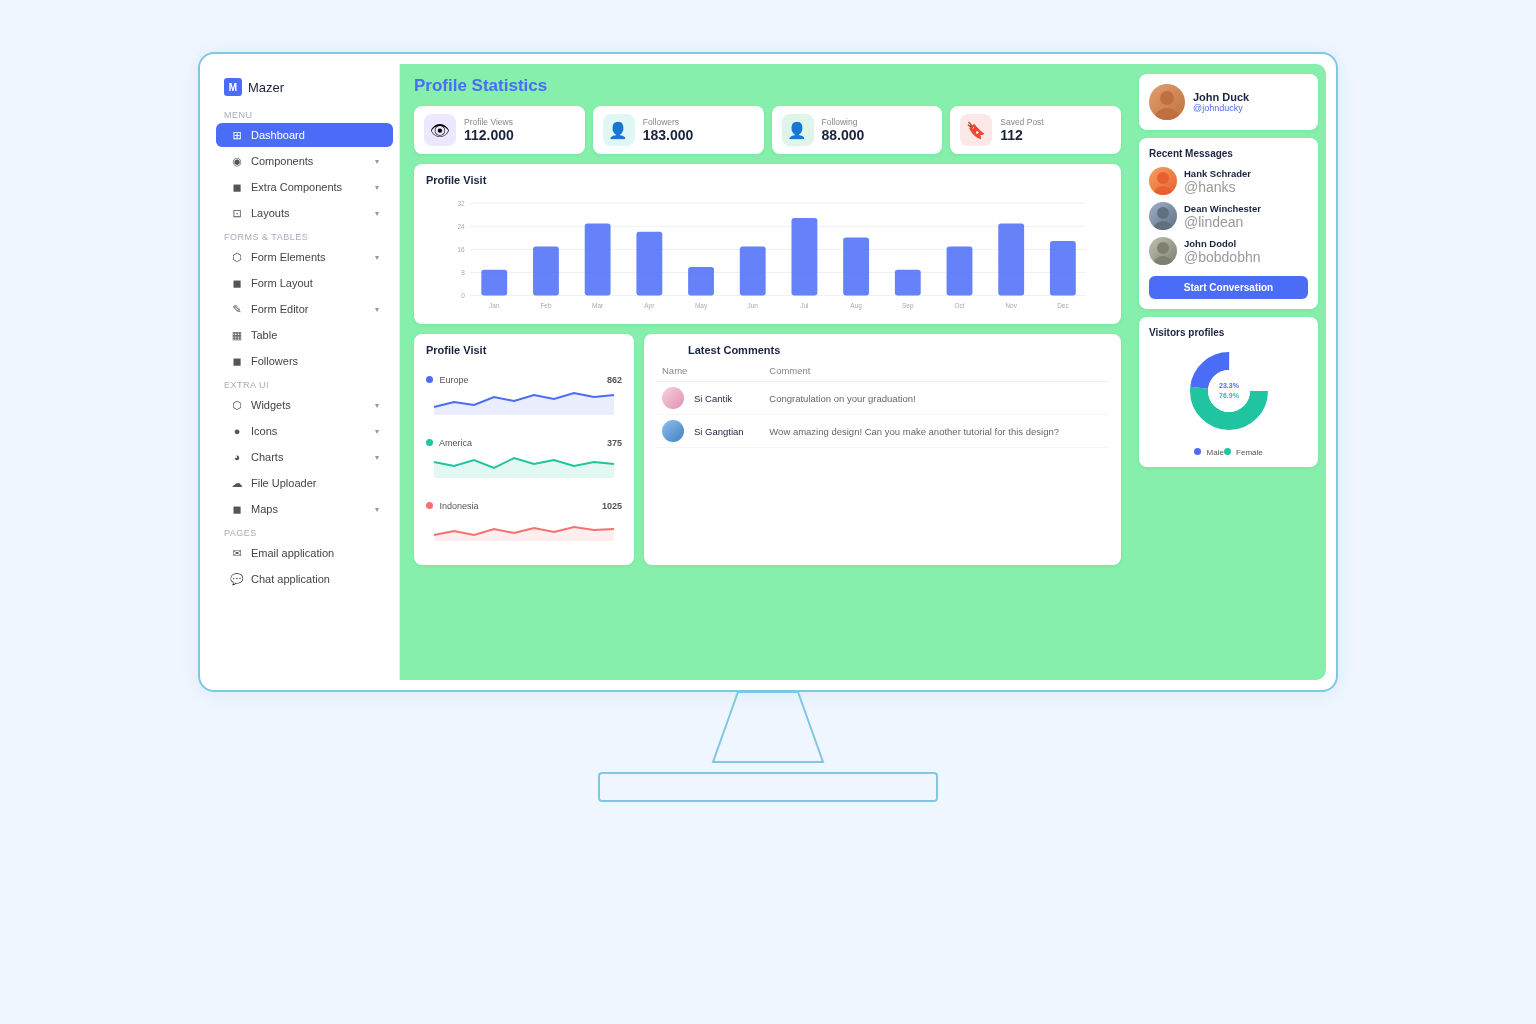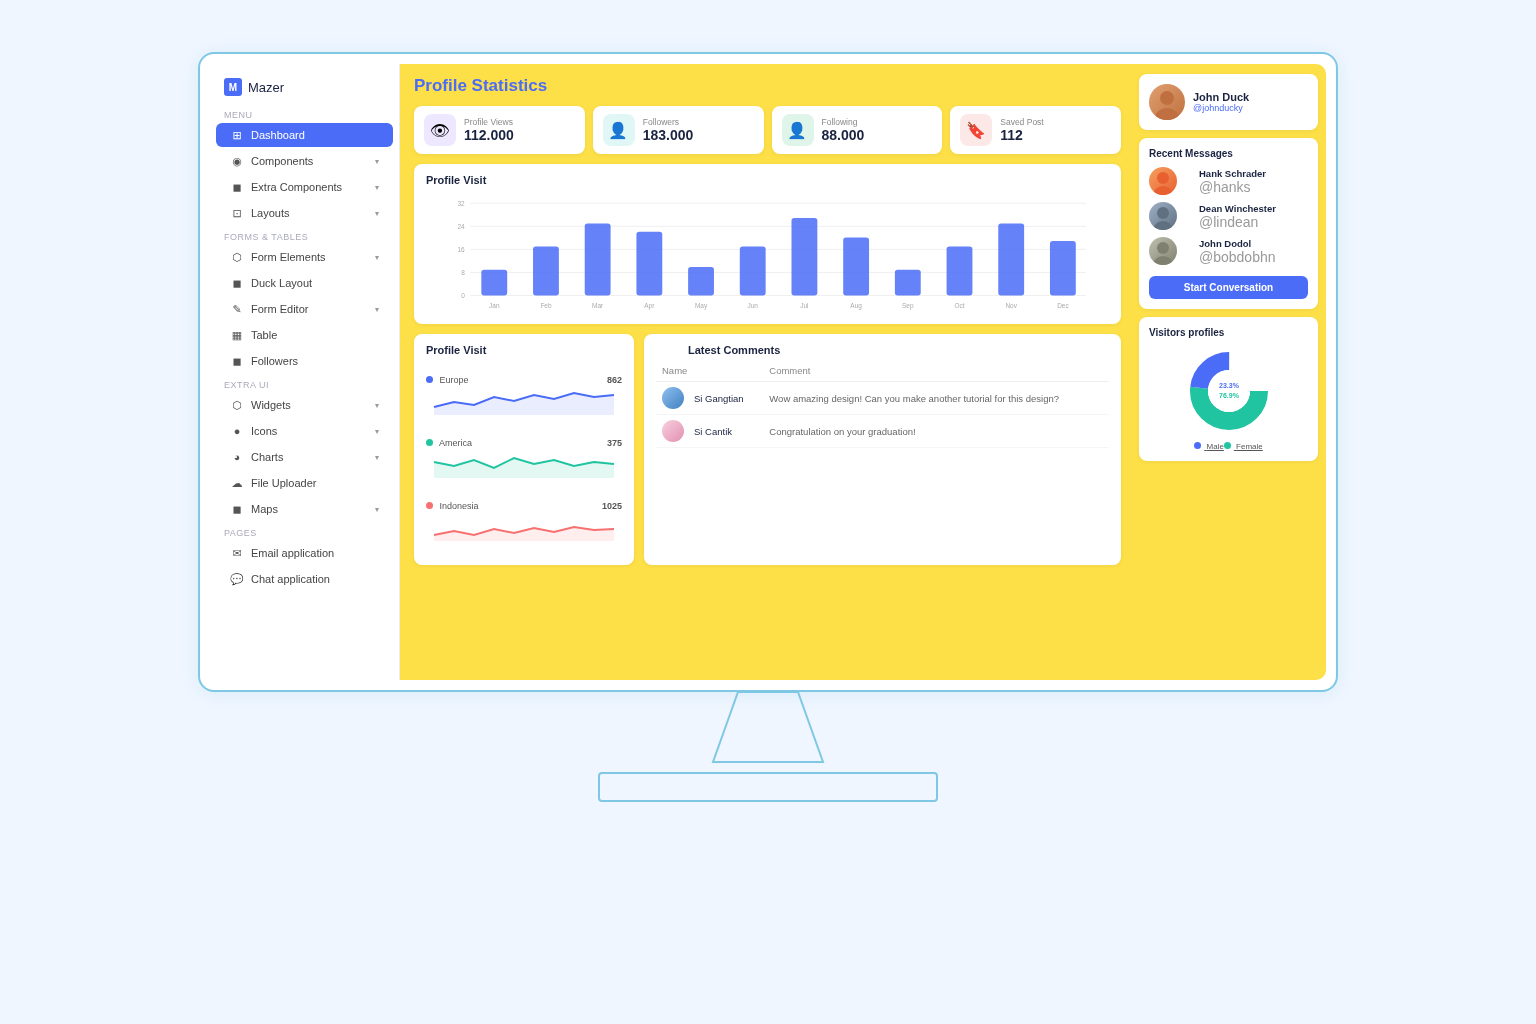--- a/index.html
+++ b/index.html
@@ -123,21 +123,21 @@
       font-size: 8px;
       color: #999;
     }
 
     
     .main-content {
       flex: 1;
       display: flex;
       flex-direction: column;
       overflow: hidden;
-      background: #fde047;
+      background: #86efac;
     }
     .main-inner {
       flex: 1;
       display: flex;
       overflow: hidden;
     }
     .center-panel {
       flex: 1;
       padding: 12px 10px 10px 14px;
       overflow-y: auto;
@@ -347,21 +347,21 @@
     }
     .rm-title {
       font-size: 10px;
       font-weight: 700;
       color: #1a2340;
       margin-bottom: 8px;
     }
     .rm-item {
       display: flex;
       align-items: center;
-      gap: 22px;
+      gap: 7px;
       margin-bottom: 7px;
       cursor: pointer;
     }
     .rm-avatar {
       width: 28px;
       height: 28px;
       border-radius: 50%;
       background: #ddd;
       flex-shrink: 0;
       overflow: hidden;
@@ -405,24 +405,23 @@
       flex-direction: column;
       align-items: center;
     }
     .donut-svg {
       width: 90px;
       height: 90px;
     }
     .donut-legend {
       display: flex;
       gap: 0;
-      margin-top: 6px;
+      margin-top: 12px;
       font-size: 8px;
       color: #555;
-      text-decoration: underline;
     }
     .legend-dot {
       width: 7px;
       height: 7px;
       border-radius: 50%;
       display: inline-block;
       margin-right: 3px;
     }
     .legend-dot.male { background: #4a6cf7; }
     .legend-dot.female { background: #20c4a0; }
@@ -474,21 +473,21 @@
 
         <div class="sidebar-section-label">Forms &amp; Tables</div>
 
         <div class="sidebar-item">
           <span class="si-icon">⬡</span>
           <span class="si-label">Form Elements</span>
           <span class="si-arrow">▾</span>
         </div>
         <div class="sidebar-item">
           <span class="si-icon">◼</span>
-          <span class="si-label">Duck Layout</span>
+          <span class="si-label">Form Layout</span>
         </div>
         <div class="sidebar-item">
           <span class="si-icon">✎</span>
           <span class="si-label">Form Editor</span>
           <span class="si-arrow">▾</span>
         </div>
         <div class="sidebar-item">
           <span class="si-icon">▦</span>
           <span class="si-label">Table</span>
         </div>
@@ -684,34 +683,34 @@
                   <thead>
                     <tr>
                       <th>Name</th>
                       <th>Comment</th>
                     </tr>
                   </thead>
                   <tbody>
                     <tr>
                       <td>
                         <div style="display:flex;align-items:center;gap:5px;">
+                          <div class="commenter-avatar avatar-sicantik"></div>
+                          <span class="comment-name">Si Cantik</span>
+                        </div>
+                      </td>
+                      <td class="comment-text">Congratulation on your graduation!</td>
+                    </tr>
+                    <tr>
+                      <td>
+                        <div style="display:flex;align-items:center;gap:5px;">
                           <div class="commenter-avatar avatar-sigangtian"></div>
                           <span class="comment-name">Si Gangtian</span>
                         </div>
                       </td>
                       <td class="comment-text">Wow amazing design! Can you make another tutorial for this design?</td>
-                    </tr>
-                    <tr>
-                      <td>
-                        <div style="display:flex;align-items:center;gap:5px;">
-                          <div class="commenter-avatar avatar-sicantik"></div>
-                          <span class="comment-name">Si Cantik</span>
-                        </div>
-                      </td>
-                      <td class="comment-text">Congratulation on your graduation!</td>
                     </tr>
                   </tbody>
                 </table>
               </div>
             </div>
           </div>
 
           <div class="right-panel">
 
             <div class="user-profile-card">

